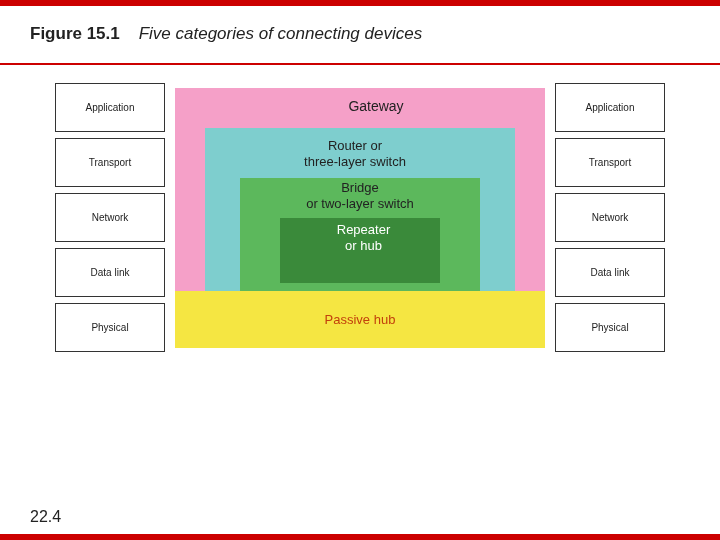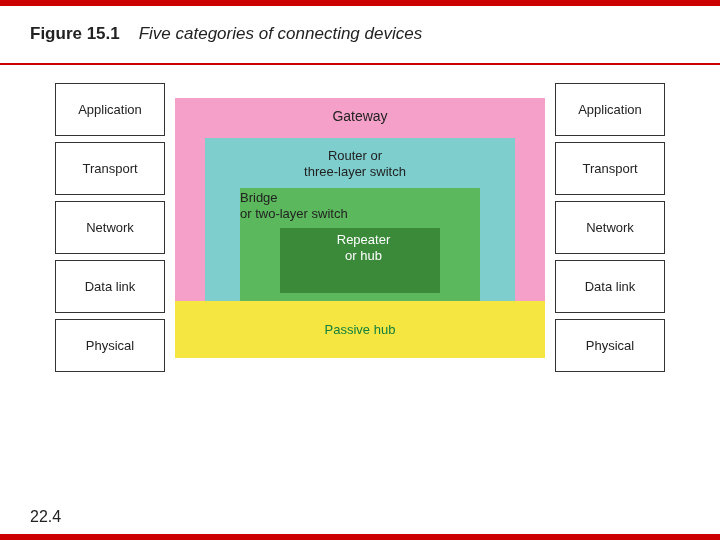--- a/index.html
+++ b/index.html
@@ -42,21 +42,21 @@
     .layer-labels {
       display: flex;
       flex-direction: column;
       gap: 6px;
       min-width: 110px;
     }
     .layer-box {
       border: 1px solid #333;
       background: #fff;
       text-align: center;
-      font-size: 13px;
+      font-size: 10px;
       padding: 18px 8px;
       color: #222;
     }
     
     .diagram {
       position: relative;
       width: 370px;
       height: 260px;
     }
     
@@ -64,35 +64,35 @@
       position: absolute;
       bottom: 0;
       left: 0;
       width: 370px;
       height: 57px;
       background: #f5e642;
       display: flex;
       align-items: center;
       justify-content: center;
       font-size: 13px;
-      color: #15803d;
+      color: #c2410c;
     }
     
     .gateway-box {
       position: absolute;
       top: 0;
       left: 0;
       width: 370px;
       height: 230px;
       background: #f5a0c8;
     }
     .gateway-label {
       position: absolute;
       top: 10px;
-      left: 0;
+      left: 16px;
       width: 370px;
       text-align: center;
       font-size: 14px;
       color: #222;
     }
     
     .router-box {
       position: absolute;
       top: 40px;
       left: 30px;
@@ -117,21 +117,21 @@
       left: 65px;
       width: 240px;
       height: 115px;
       background: #5cb85c;
     }
     .bridge-label {
       position: absolute;
       top: 92px;
       left: 65px;
       width: 240px;
-      text-align: left;
+      text-align: center;
       font-size: 13px;
       color: #222;
       line-height: 1.3;
     }
     
     .repeater-box {
       position: absolute;
       top: 130px;
       left: 105px;
       width: 160px;

